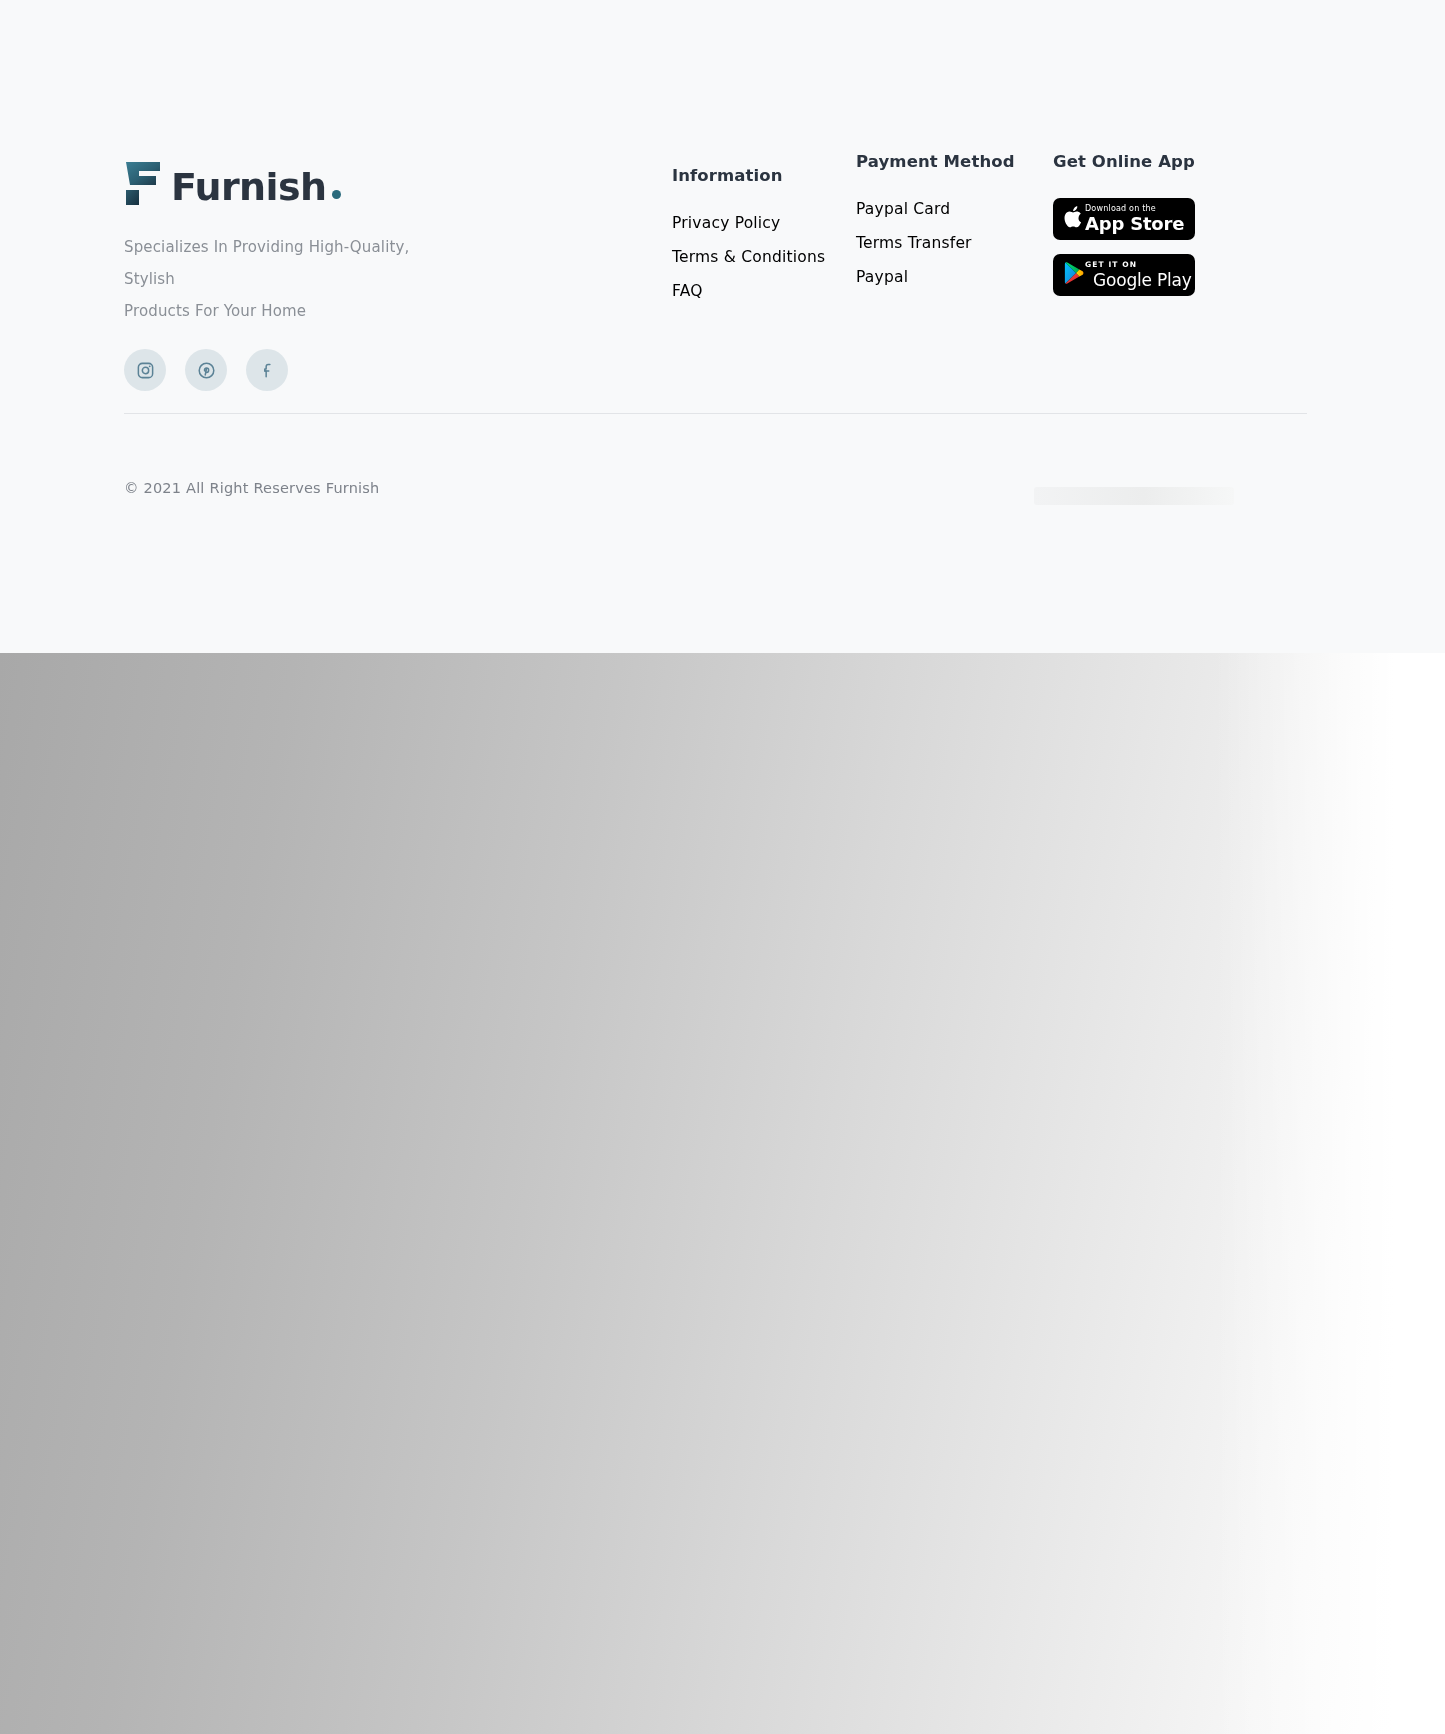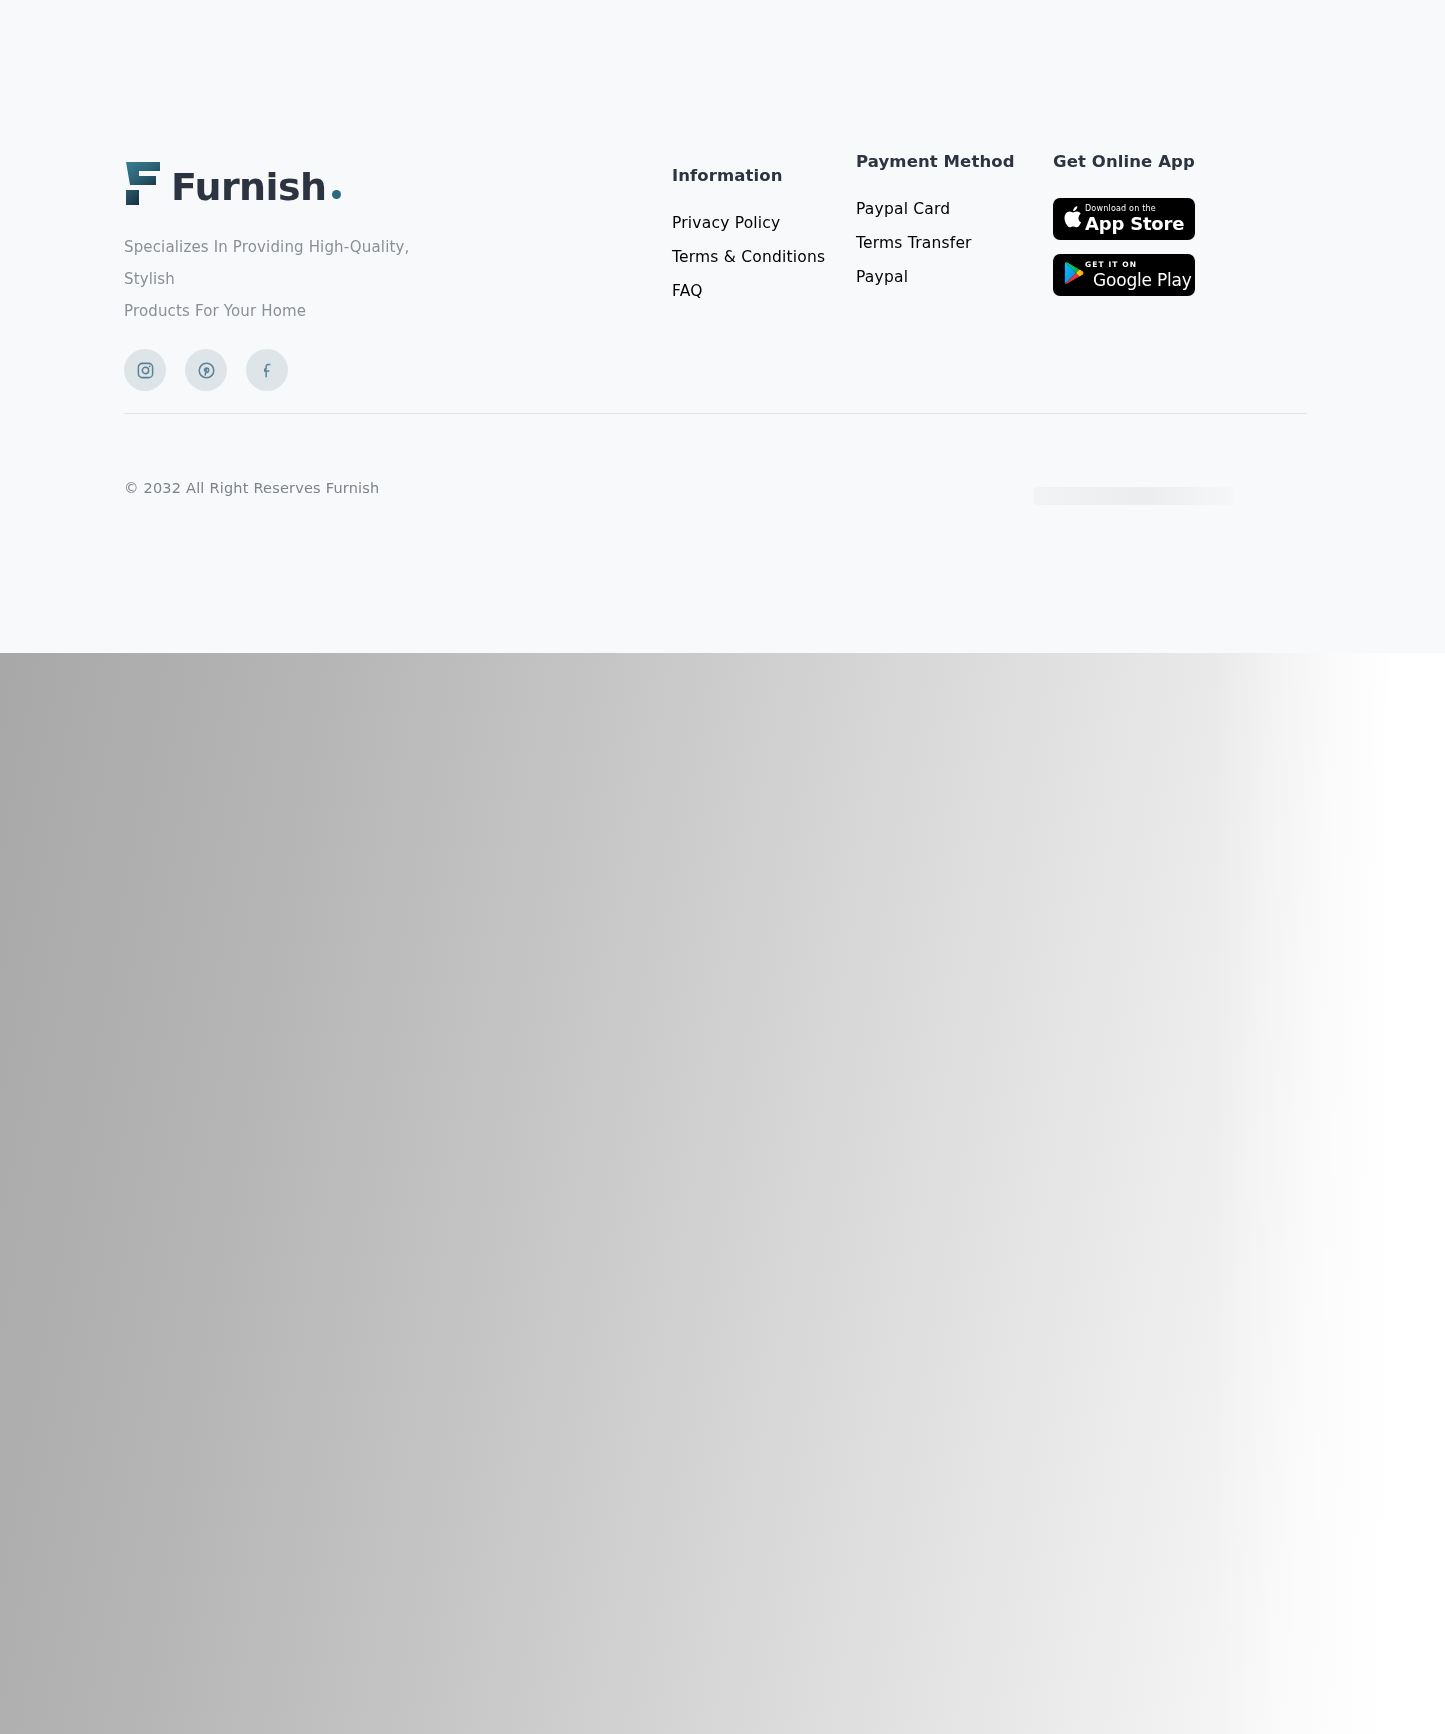--- a/index.html
+++ b/index.html
@@ -292,21 +292,21 @@
             <span class="badge-txt">
               <span class="badge-sub gp">GET IT ON</span>
               <span class="badge-main gp">Google Play</span>
             </span>
           </div>
 
         </div>
       </div>
 
       <div class="divider"></div>
-      <div class="copyright">© 2032 All Right Reserves Furnish</div>
+      <div class="copyright">© 2021 All Right Reserves Furnish</div>
       <div class="ghost-strip"></div>
 
     </div>
   </div>
 
   <div class="lower">
     <div class="lower-rightfade"></div>
   </div>
 
 </div>

